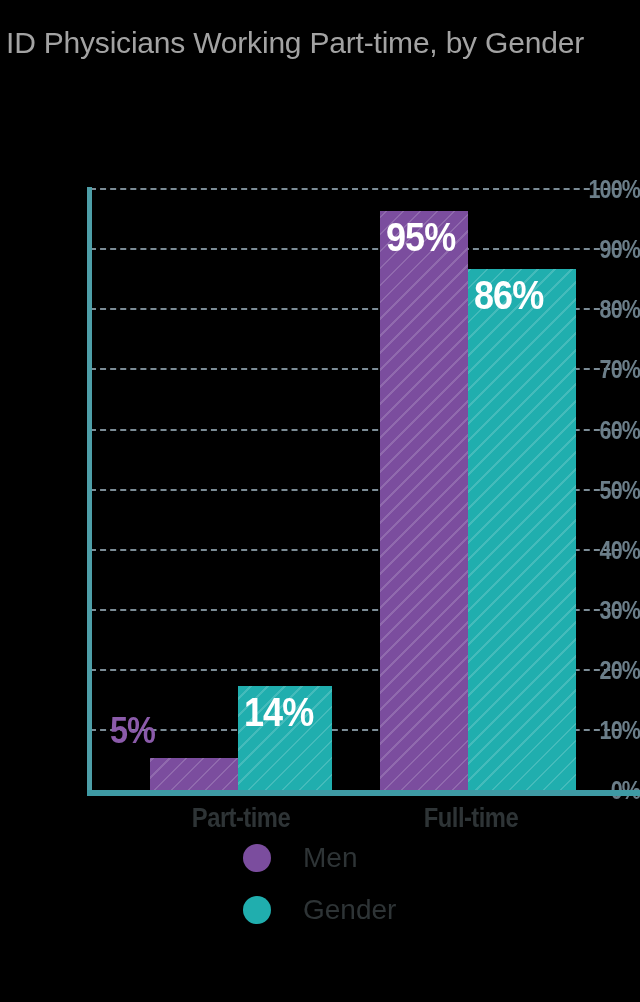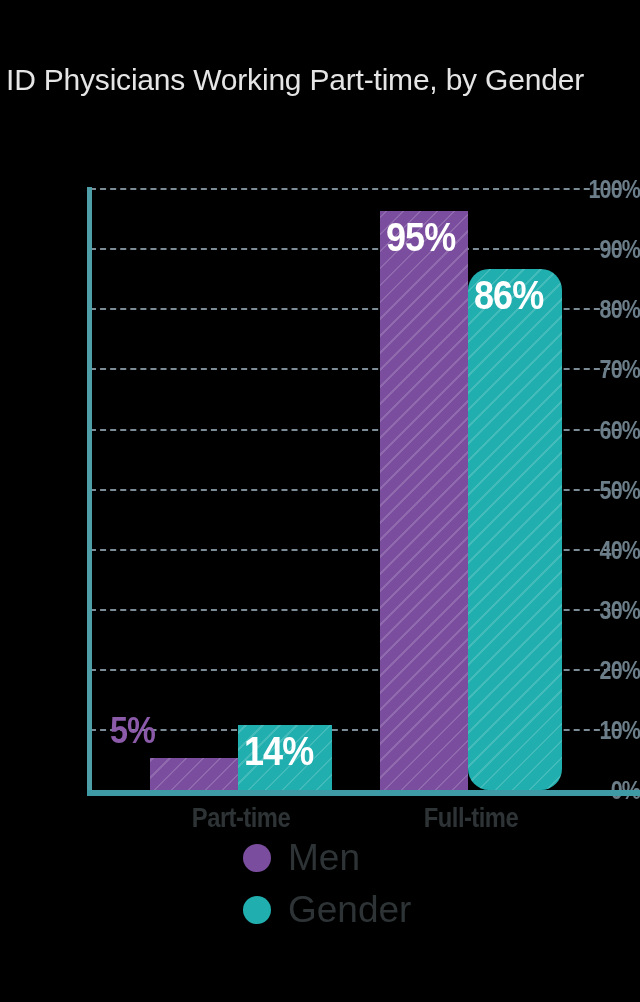--- a/index.html
+++ b/index.html
@@ -15,28 +15,27 @@
     font-family: "Liberation Sans", sans-serif;
     background: #000000;
   }
 
   
   #chart-title {
     position: absolute;
     left: 6px;
     top: 23px;
     width: 580px;
-    color: #e5e5e5;
+    color: #a3a3a3;
     font-family: "Liberation Sans", sans-serif;
     font-size: 30px;
     font-weight: 400;
     line-height: 1.33;
     letter-spacing: -0.2px;
     white-space: pre-line;
-    margin-top: 37px;
   }
 
   
   #plot-area {
     position: absolute;
     left: 0;
     top: 12px;
     width: 640px;
     height: 1002px;
   }
@@ -155,24 +154,24 @@
     align-items: center;
     height: 52px;
   }
   .legend-swatch {
     width: 28px;
     height: 28px;
     border-radius: 50%;
     flex: none;
   }
   .legend-label {
-    margin-left: 17px;
+    margin-left: 32px;
     color: #2e3436;
     font-family: "Liberation Sans", sans-serif;
-    font-size: 37px;
+    font-size: 28px;
     font-weight: 400;
     letter-spacing: 0px;
   }
 </style>
 </head>
 <body>
 
 <div id="chart-title">ID Physicians Working Part-time, by Gender</div>
 
 <div id="plot-area">
@@ -199,29 +198,29 @@
   <div class="y-tick-label" style="top:524px">40%</div>
   <div class="y-tick-label" style="top:584px">30%</div>
   <div class="y-tick-label" style="top:644px">20%</div>
   <div class="y-tick-label" style="top:704px">10%</div>
   <div class="y-tick-label" style="top:764px">0%</div>
 
   <div class="bar men" style="left:150px; width:88px; height:32px;">
     <span class="bar-value outside">5%</span>
   </div>
 
-  <div class="bar women" style="left:238px; width:94px; height:65px;">
+  <div class="bar women" style="left:238px; width:94px; height:104px;">
     <span class="bar-value inside">14%</span>
   </div>
 
   <div class="bar men" style="left:380px; width:88px; height:579px;">
     <span class="bar-value inside">95%</span>
   </div>
 
-  <div class="bar women" style="left:468px; width:94px; height:521px;border-radius:21px;">
+  <div class="bar women" style="left:468px; width:108px; height:521px;">
     <span class="bar-value inside">86%</span>
   </div>
 
   <div id="x-axis-line"></div>
 
   <div class="x-cat-label" style="left:146px; width:190px;">Part-time</div>
   <div class="x-cat-label" style="left:376px; width:190px;">Full-time</div>
 
 </div>
 

